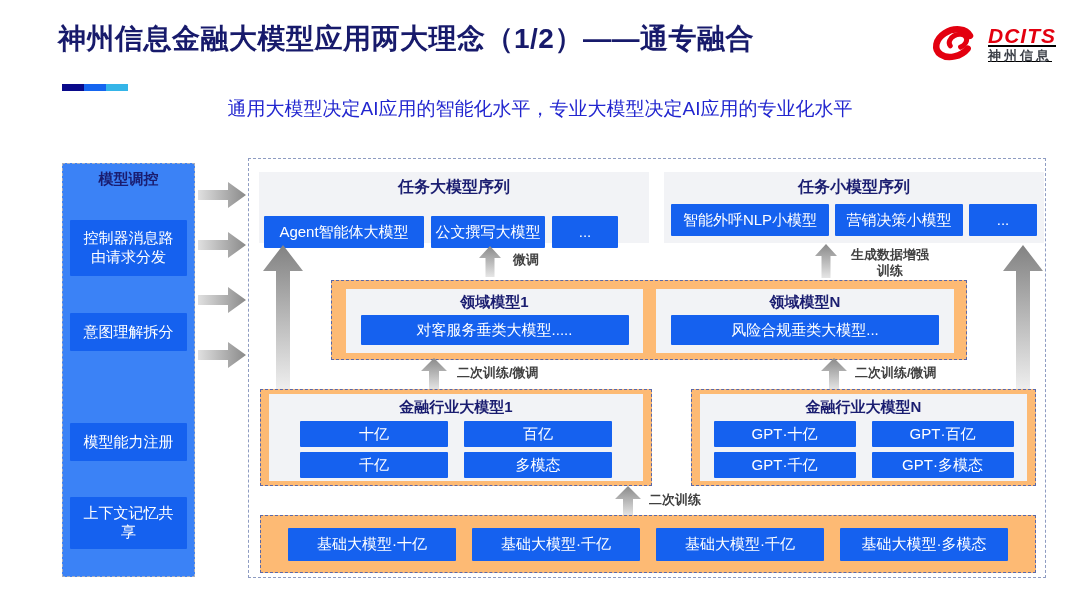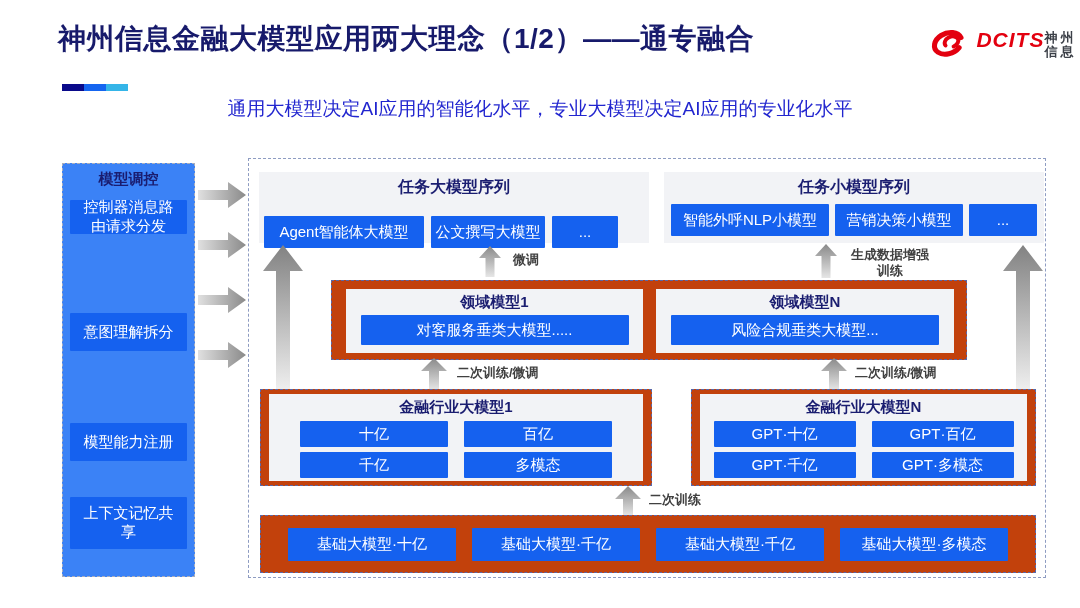--- a/index.html
+++ b/index.html
@@ -11,39 +11,39 @@
     overflow:hidden;
   }
   .abs { position:absolute; }
 
   
   .slide-title {
     left:58px; top:20px; width:840px;
     font-size:28px; font-weight:800; color:#171a6b; letter-spacing:0.5px;
   }
   .logo { left:928px; top:20px; display:flex; align-items:center; gap:6px; }
-  .logo-text { display:flex; flex-direction:row; line-height:1.05; }
+  .logo-text { display:flex; flex-direction:column; line-height:1.05;text-decoration:underline; }
   .logo-en { color:#e3000f; font-size:21px; font-weight:800; font-style:italic; letter-spacing:1px; }
   .logo-cn { color:#3c4048; font-size:13px; font-weight:700; letter-spacing:3px; margin-top:2px; }
   .deco-bar { left:62px; top:84px; display:flex; }
   .deco-bar span { width:22px; height:7px; display:block; }
   .subtitle {
     left:0; top:96px; width:1080px; text-align:center;
     font-size:19px; font-weight:400; color:#2125cf;
   }
 
   
   .chip {
     background:#1561ef; color:#ffffff; display:flex; align-items:center; justify-content:center;
     text-align:center; font-size:15px; line-height:1.25; border-radius:1px;
   }
   .panel { background:#f2f3f6; }
   .ptitle { text-align:center; font-size:16px; font-weight:800; color:#1a1d70; }
   .ptitle.sm { font-size:15px; }
-  .dashbox { border:1px dashed #5a68a8; background:#c2410c; }
+  .dashbox { border:1px dashed #5a68a8; background:#fdba74; }
   .alabel { font-size:13px; font-weight:700; color:#404040; line-height:1.2; }
 
   
   .sidebar {
     left:62px; top:163px; width:133px; height:414px;
     background:#3b82f6; border:1.5px dashed #a9aebc;
   }
   .sidebar .ptitle { margin-top:6px; font-size:15px; }
   .sb-chip { position:absolute; left:7px; width:117px; padding:0 10px; }
 
@@ -111,21 +111,21 @@
 <div class="abs deco-bar">
   <span style="background:#0a0a8a"></span>
     <span style="background:#1565f0"></span>
     <span style="background:#35b5e8"></span>
 </div>
 
 <div class="abs subtitle">通用大模型决定AI应用的智能化水平，专业大模型决定AI应用的专业化水平</div>
 
 <div class="abs sidebar">
   <div class="ptitle">模型调控</div>
-  <div class="chip sb-chip" style="top:36px;height:34px">控制器消息路由请求分发</div>
+  <div class="chip sb-chip" style="top:56px;height:56px">控制器消息路由请求分发</div>
   <div class="chip sb-chip" style="top:149px;height:38px">意图理解拆分</div>
   <div class="chip sb-chip" style="top:259px;height:38px">模型能力注册</div>
   <div class="chip sb-chip" style="top:333px;height:52px">上下文记忆共享</div>
 </div>
 
 <svg class="abs icon" style="left:198px;top:182px" width="48" height="26" viewBox="0 0 48 26">
     <polygon points="48,13 30,0 30,8 0,8 0,18 30,18 30,26" fill="url(#gRight)"></polygon>
   </svg>
 <svg class="abs icon" style="left:198px;top:232px" width="48" height="26" viewBox="0 0 48 26">
     <polygon points="48,13 30,0 30,8 0,8 0,18 30,18 30,26" fill="url(#gRight)"></polygon>

